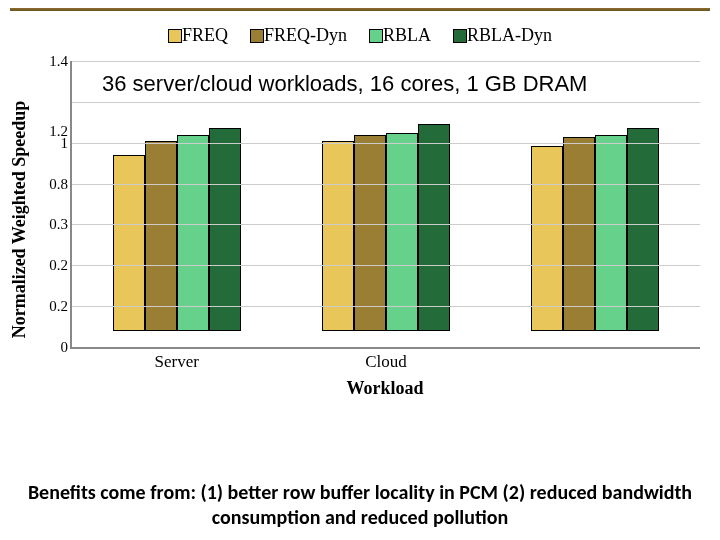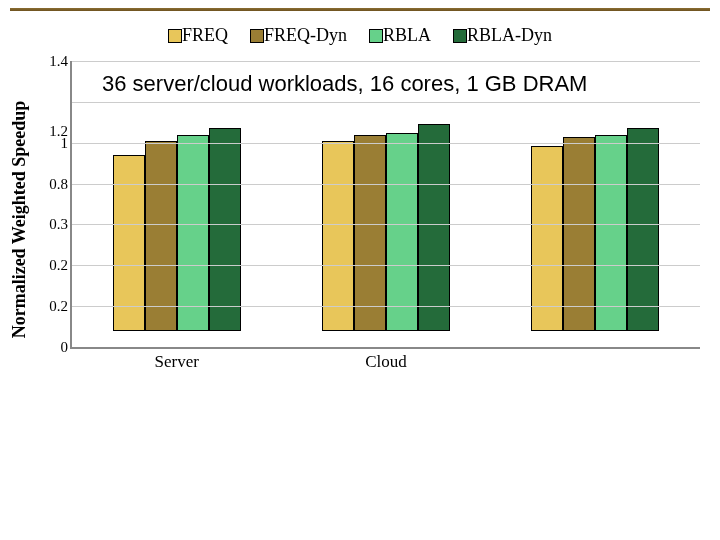--- a/index.html
+++ b/index.html
@@ -101,15 +101,17 @@
         <div class="grid" style="top: 42.8571%;"></div>
         <div class="tick" style="top: 42.8571%; text-align: right;">0.8</div>
         <div class="grid" style="top: 28.5714%;"></div>
         <div class="tick" style="top: 28.5714%;">1</div>
         <div class="grid" style="top: 14.2857%;"></div>
         <div class="tick" style="top: 14.2857%; margin-top: 29px;">1.2</div>
         <div class="grid" style="top: 0%;"></div>
         <div class="tick" style="top: 0%; text-align: center;">1.4</div>
       </div>
 
+    <div class="xlabel">Workload</div>
   </div>
 
+  <div class="caption">Benefits come from:  (1) better row buffer locality in PCM (2) reduced bandwidth consumption and reduced pollution</div>
 </div>
 
 </body></html>

